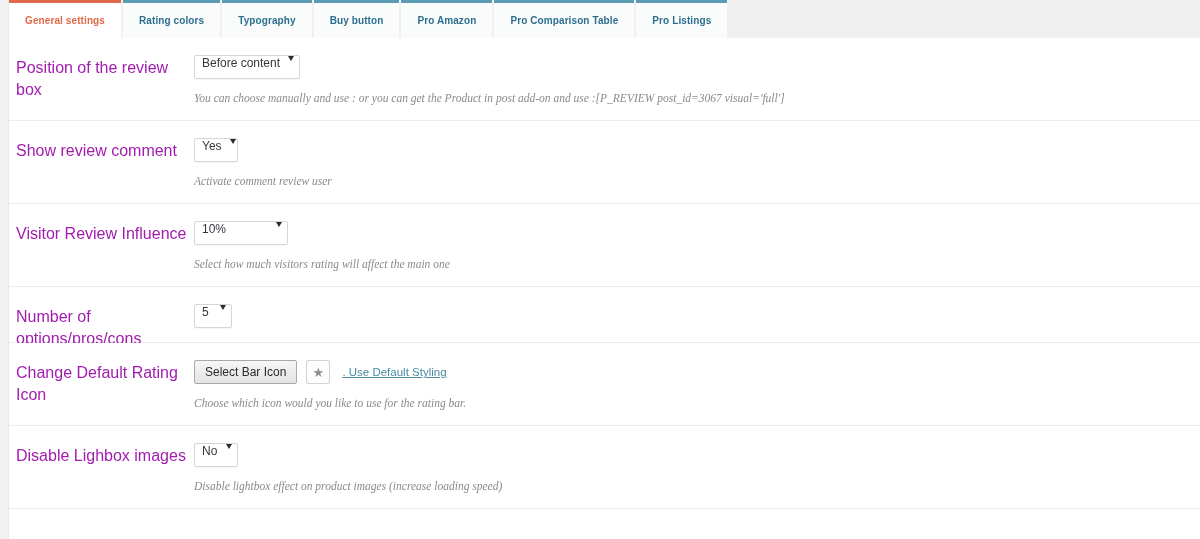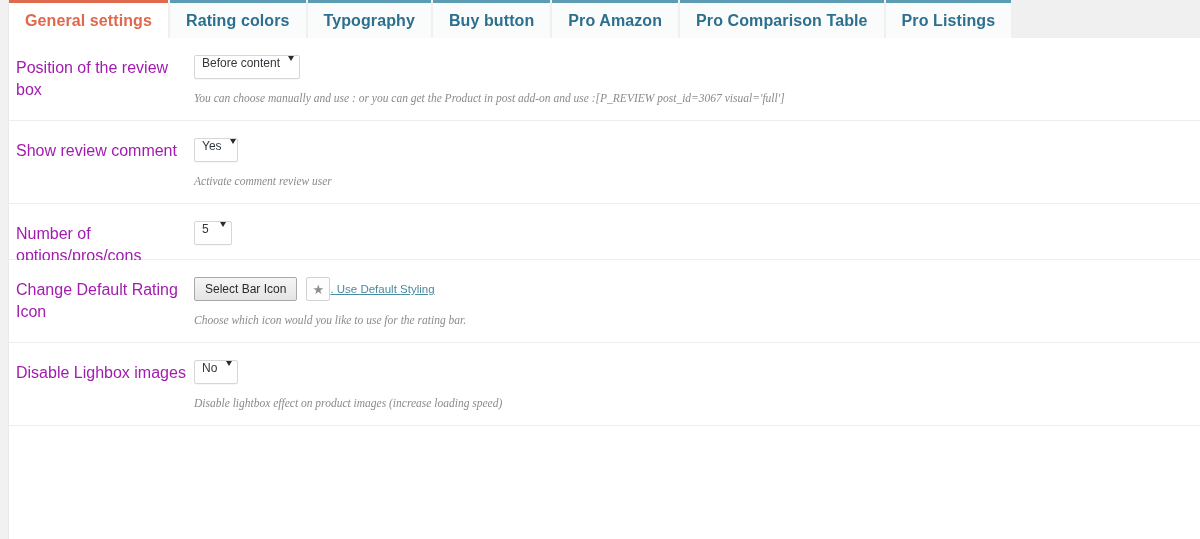--- a/index.html
+++ b/index.html
@@ -43,21 +43,21 @@
     border-top: 3px solid #5b9cb4;
     margin-right: 2px;
     padding: 0 16px;
     display: flex;
     align-items: center;
     justify-content: center;
     cursor: pointer;
     height: 38px;
   }
   .tab .tab-label {
-    font-size: 16px;
+    font-size: 10px;
     font-weight: bold;
     color: #2d6f8e;
     white-space: nowrap;
     letter-spacing: 0.1px;
   }
   .tab.active {
     background: #ffffff;
     border-top: 3px solid #e0684b;
   }
   .tab.active .tab-label {
@@ -171,21 +171,21 @@
     border-radius: 2px;
     vertical-align: middle;
     cursor: pointer;
   }
   .icon-box .star {
     font-size: 13px;
     color: #8d8d8d;
     line-height: 1;
   }
   .link-default {
-    margin-left: 0;
+    margin-left: 12px;
     font-size: 11.5px;
     color: #4a8aa0;
     text-decoration: underline;
     cursor: pointer;
     vertical-align: middle;
   }
   .ctrl-line {
     display: flex;
     align-items: center;
   }
@@ -245,20 +245,32 @@
         <div class="row-control">
           <div class="sel w-yes">
             <span class="sel-val">Yes</span>
             <span class="caret"></span>
           </div>
         </div>
         <div class="desc">Activate comment review user</div>
       </div>
     </div>
 
+    <div class="row">
+      <div class="row-inner">
+        <div class="row-label">Visitor Review Influence</div>
+        <div class="row-control">
+          <div class="sel w-pct">
+            <span class="sel-val">10%</span>
+            <span class="caret"></span>
+          </div>
+        </div>
+        <div class="desc">Select how much visitors rating will affect the main one</div>
+      </div>
+    </div>
 
     <div class="row">
       <div class="row-inner">
         <div class="row-label">Number of options/pros/cons</div>
         <div class="row-control">
           <div class="sel w-num">
             <span class="sel-val">5</span>
             <span class="caret"></span>
           </div>
         </div>

